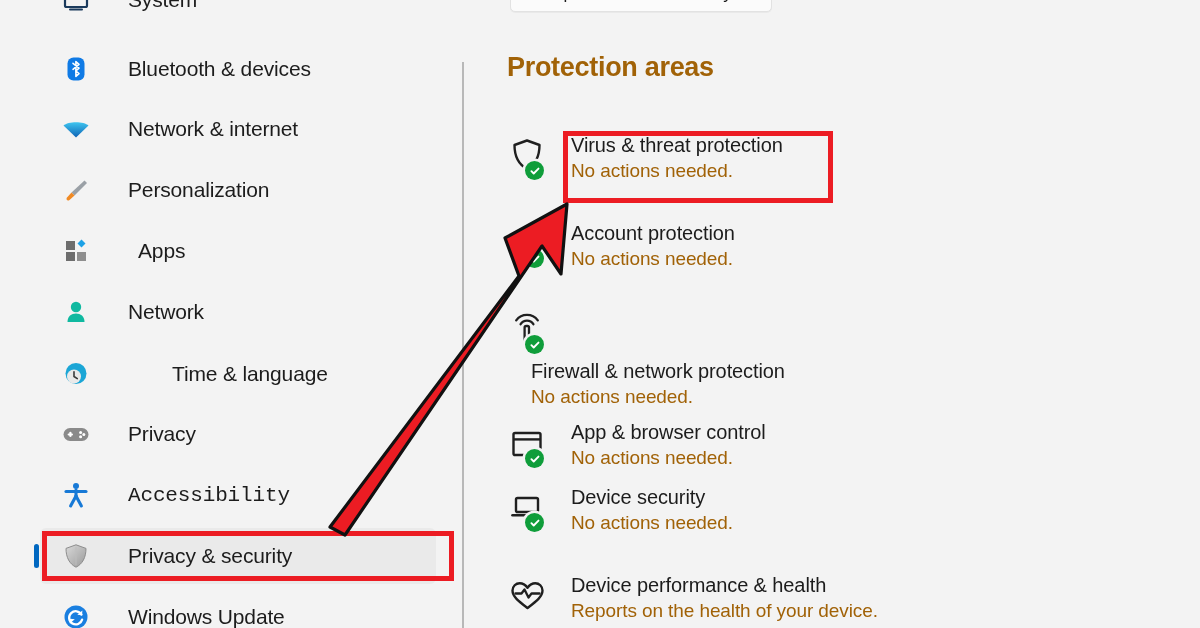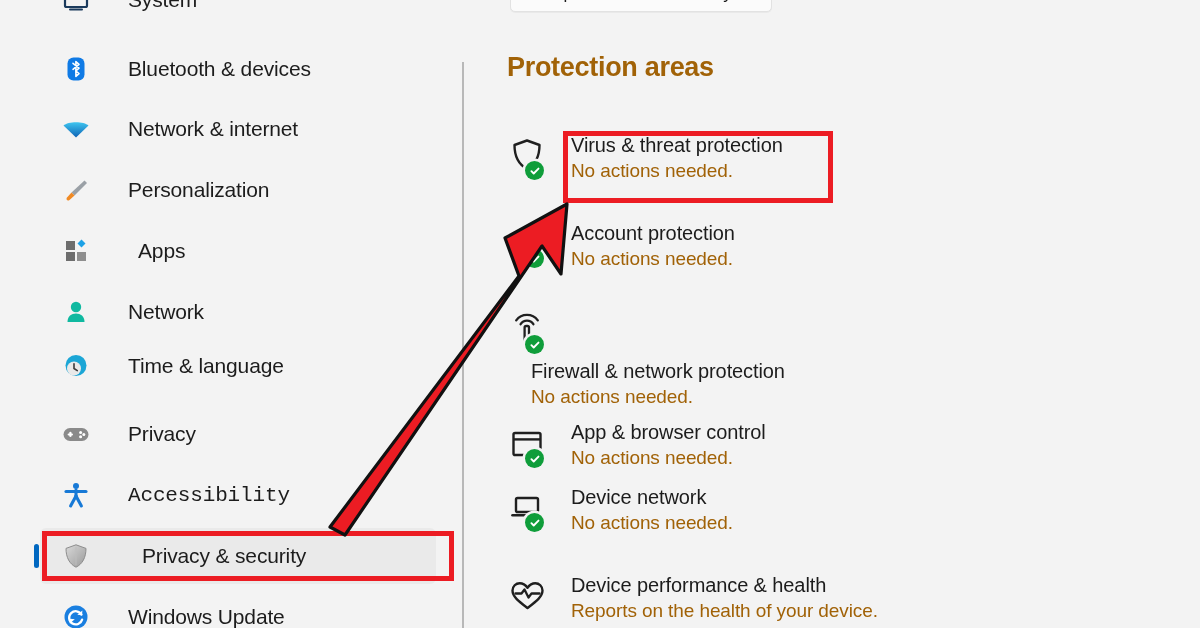--- a/index.html
+++ b/index.html
@@ -20,21 +20,20 @@
     padding-left:24px;
   }
   .nav-item{
     position:absolute;left:40px;width:396px;height:56px;
     border-radius:6px;
     display:flex;align-items:center;
     box-sizing:border-box;
   }
   .nav-item.selected{
     background:#eaeaea;
-    gap:14px;
   }
   .sel-bar{
     position:absolute;left:-6px;top:16px;width:5px;height:24px;
     background:#0067c0;border-radius:3px;
   }
   .nav-icon{
     position:relative;
     width:32px;height:32px;margin-left:20px;
     flex:0 0 32px;
     display:flex;align-items:center;justify-content:center;
@@ -198,21 +197,21 @@
     <div class="nav-item" style="top:284px;">
       <span class="nav-icon">
         <svg width="28" height="28" viewBox="0 0 28 28">
           <circle cx="14" cy="9" r="5.2" fill="#0fb9a0"></circle>
           <path d="M5.5 24 C5.5 18.4 9.4 15.6 14 15.6 C18.6 15.6 22.5 18.4 22.5 24 Z" fill="#0fb9a0"></path>
         </svg>
       </span>
       <span class="nav-label">Network</span>
     </div>
 
-    <div class="nav-item" style="top:338px;">
+    <div class="nav-item" style="top:346px;gap:44px;">
       <span class="nav-icon">
         <svg width="28" height="28" viewBox="0 0 28 28">
           <circle cx="14" cy="13.5" r="10.5" fill="#1ba6d6"></circle>
           <path d="M14 3 A10.5 10.5 0 0 1 14 24 A10.5 10.5 0 0 0 14 3" fill="#1470b8" opacity="0.75"></path>
           <circle cx="12" cy="16.5" r="7" fill="#e9e9e9"></circle>
           <path d="M12 11.8 L12 16.5 L15.3 18.6" fill="none" stroke="#3a3a3a" stroke-width="1.6" stroke-linecap="round"></path>
         </svg>
       </span>
       <span class="nav-label">Time &amp; language</span>
     </div>
@@ -360,21 +359,21 @@
           <rect x="9" y="10" width="22" height="14" rx="1.6" fill="none" stroke="#1f1f1f" stroke-width="2.4"></rect>
           <path d="M5.5 27.2 L34.5 27.2" stroke="#1f1f1f" stroke-width="2.6" stroke-linecap="round"></path>
         </svg>
         <span class="badge">
           <svg width="12" height="12" viewBox="0 0 12 12">
               <path d="M2.4 6.2 L4.7 8.5 L9.5 3.6" fill="none" stroke="#fff" stroke-width="1.9" stroke-linecap="round" stroke-linejoin="round"></path>
             </svg>
         </span>
       </span>
       <span class="area-text">
-        <div class="area-title">Device network</div>
+        <div class="area-title">Device security</div>
         <div class="area-sub">No actions needed.</div>
       </span>
     </div>
 
     <div class="area-row" style="top:570px;">
       <span class="area-icon">
         <svg width="42" height="40" viewBox="0 0 42 40">
           <path d="M20.5 32 C12 25.5 5.5 20.8 5.5 14.6 C5.5 10.2 8.9 7.2 12.7 7.2 C15.8 7.2 18.6 9.1 20.5 11.8 C22.4 9.1 25.2 7.2 28.3 7.2 C32.1 7.2 35.5 10.2 35.5 14.6 C35.5 20.8 29 25.5 20.5 32 Z" fill="none" stroke="#1f1f1f" stroke-width="2.4" stroke-linejoin="round"></path>
           <path d="M8.5 17.5 L14.5 17.5 L17.5 13.5 L21.5 21.5 L24.5 17.5 L32.5 17.5" fill="none" stroke="#1f1f1f" stroke-width="2.3" stroke-linecap="round" stroke-linejoin="round"></path>
         </svg>

